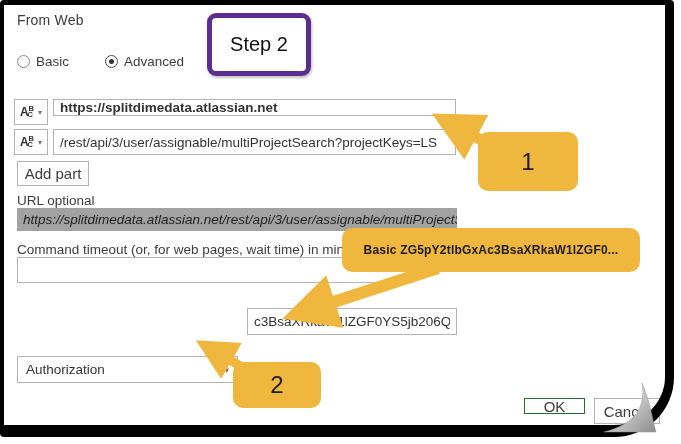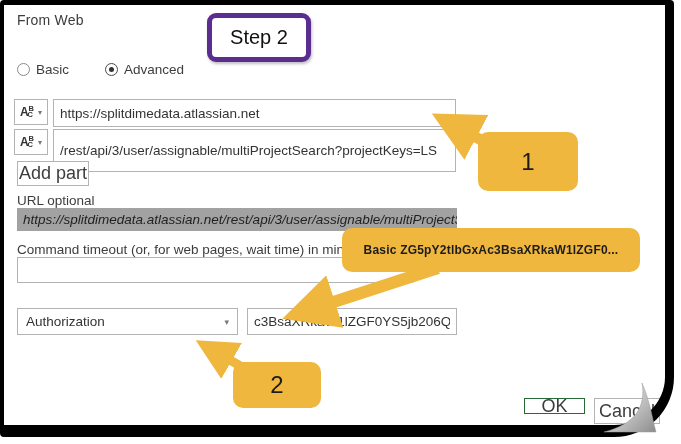--- a/index.html
+++ b/index.html
@@ -35,31 +35,31 @@
     border:1px solid #b3b3b3;background:#fff;display:flex;align-items:center;justify-content:center;
     gap:2px;cursor:default;
   }
   .abc-glyph{display:flex;align-items:center;font-weight:bold;color:#333;}
   .abc-a{font-size:12px;}
   .abc-bc{display:flex;flex-direction:column;line-height:6px;margin-left:0px;}
   .abc-b{font-size:7.5px;}
   .abc-c{font-size:7.5px;margin-left:-1px;}
   .caret{font-size:8px;color:#777;margin-left:2px;}
   .btn{
-    border:1px solid #b3b3b3;background:#fff;font-size:18px;color:#3d3d3d;
+    border:1px solid #b3b3b3;background:#fff;font-size:15px;color:#3d3d3d;
     display:flex;align-items:center;justify-content:center;
   }
   .btn-ok{border:1px solid #266b36;}
   .preview-box{
     background:#a2a2a2;font-size:13.5px;font-style:italic;color:#1f1f1f;
     line-height:23px;padding:0 6px;white-space:nowrap;overflow:hidden;
   }
   .dd{
     border:1px solid #b3b3b3;background:#fff;display:flex;align-items:center;
-    font-size:13.5px;color:#333;padding:0 8px;justify-content:space-between;
+    font-size:13.5px;color:#333;padding:0 8px;justify-content:space-between;margin-top:48px;
   }
   .dd .caret{font-size:9px;}
 
   
   .step-badge{
     border:5px solid #5c2d91;border-radius:9px;background:#fff;z-index:30;
     display:flex;align-items:center;justify-content:center;
     font-size:20px;color:#111;box-shadow:1px 2px 3px rgba(0,0,0,.25);
   }
   .callout{
@@ -76,73 +76,73 @@
     box-sizing:border-box;
   }
 </style>
 </head>
 <body>
 
 <div class="page">
 
   <div class="abs title" style="left:17px;top:12px;">From Web</div>
 
-  <div class="abs radio-row" style="left:17px;top:54px;margin-top:8px;">
+  <div class="abs radio-row" style="left:17px;top:54px;">
     <span class="radio"></span>
     <span>Basic</span>
     <span class="radio-gap"></span>
     <span class="radio sel"></span>
     <span>Advanced</span>
   </div>
 
 
   <div class="abs abc-btn" style="left:14px;top:99px;width:34px;height:26px;">
     <span class="abc-glyph">
         <span class="abc-a">A</span>
         <span class="abc-bc">
           <span class="abc-b">B</span>
           <span class="abc-c">C</span>
         </span>
       </span>
     <span class="caret">▾</span>
   </div>
-  <input class="abs tb" style="left: 53px; top: 99px; width: 403px; height: 28px;" value="https://splitdimedata.atlassian.net">
+  <input class="abs tb" style="left: 53px; top: 99px; width: 403px; height: 17px; font-weight: bold;" value="https://splitdimedata.atlassian.net">
 
   <div class="abs abc-btn" style="left:14px;top:129px;width:34px;height:26px;">
     <span class="abc-glyph">
         <span class="abc-a">A</span>
         <span class="abc-bc">
           <span class="abc-b">B</span>
           <span class="abc-c">C</span>
         </span>
       </span>
     <span class="caret">▾</span>
   </div>
-  <input class="abs tb" style="left: 53px; top: 129px; width: 403px; height: 43px;" value="/rest/api/3/user/assignable/multiProjectSearch?projectKeys=LS">
+  <input class="abs tb" style="left: 53px; top: 129px; width: 403px; height: 26px;" value="/rest/api/3/user/assignable/multiProjectSearch?projectKeys=LS">
 
   <div class="abs btn" style="left:17px;top:161px;width:72px;height:25px;">Add part</div>
 
   <div class="abs lbl" style="left:17px;top:193px;">URL optional</div>
   <div class="abs preview-box" style="left:17px;top:208px;width:440px;height:23px;">https://splitdimedata.atlassian.net/rest/api/3/user/assignable/multiProjectSe</div>
 
   <div class="abs lbl" style="left:17px;top:242px;">Command timeout (or, for web pages, wait time) in minutes (optional)</div>
   <input class="abs tb" style="left: 17px; top: 257px; width: 396px; height: 26px;" value="">
 
   <div class="abs dd" style="left:17px;top:308px;width:221px;height:27px;">
     <span>Authorization</span>
     <span class="caret">▾</span>
   </div>
   <input class="abs tb" style="left: 247px; top: 308px; width: 210px; height: 27px;" value="c3BsaXRkaW1lZGF0YS5jb206QVRBVF0">
 
 
   <div class="abs btn btn-ok" style="left:524px;top:398px;width:61px;height:16px;">OK</div>
   <div class="abs btn" style="left:594px;top:398px;width:66px;height:26px;">Cancel</div>
 </div>
 
-<div class="abs step-badge" style="left:207px;top:13px;width:104px;height:49px;">Step 2</div>
+<div class="abs step-badge" style="left:207px;top:13px;width:104px;height:63px;">Step 2</div>
 <div class="abs callout callout-num" style="left:478px;top:132px;width:100px;height:59px;">1</div>
 <div class="abs callout callout-token" style="left:342px;top:228px;width:298px;height:44px;">Basic ZG5pY2tlbGxAc3BsaXRkaW1lZGF0...</div>
 <div class="abs callout callout-num" style="left:233px;top:362px;width:88px;height:46px;">2</div>
 
 <div class="frame"></div>
 
 <svg class="overlay" width="681" height="444" viewBox="0 0 681 444">
   <defs>
     <marker id="ah" markerWidth="4.6" markerHeight="4.6" refX="2.0" refY="2.3" orient="auto">
       <path d="M0,0 L4.6,2.3 L0,4.6 Z" fill="#efb73d"></path>

